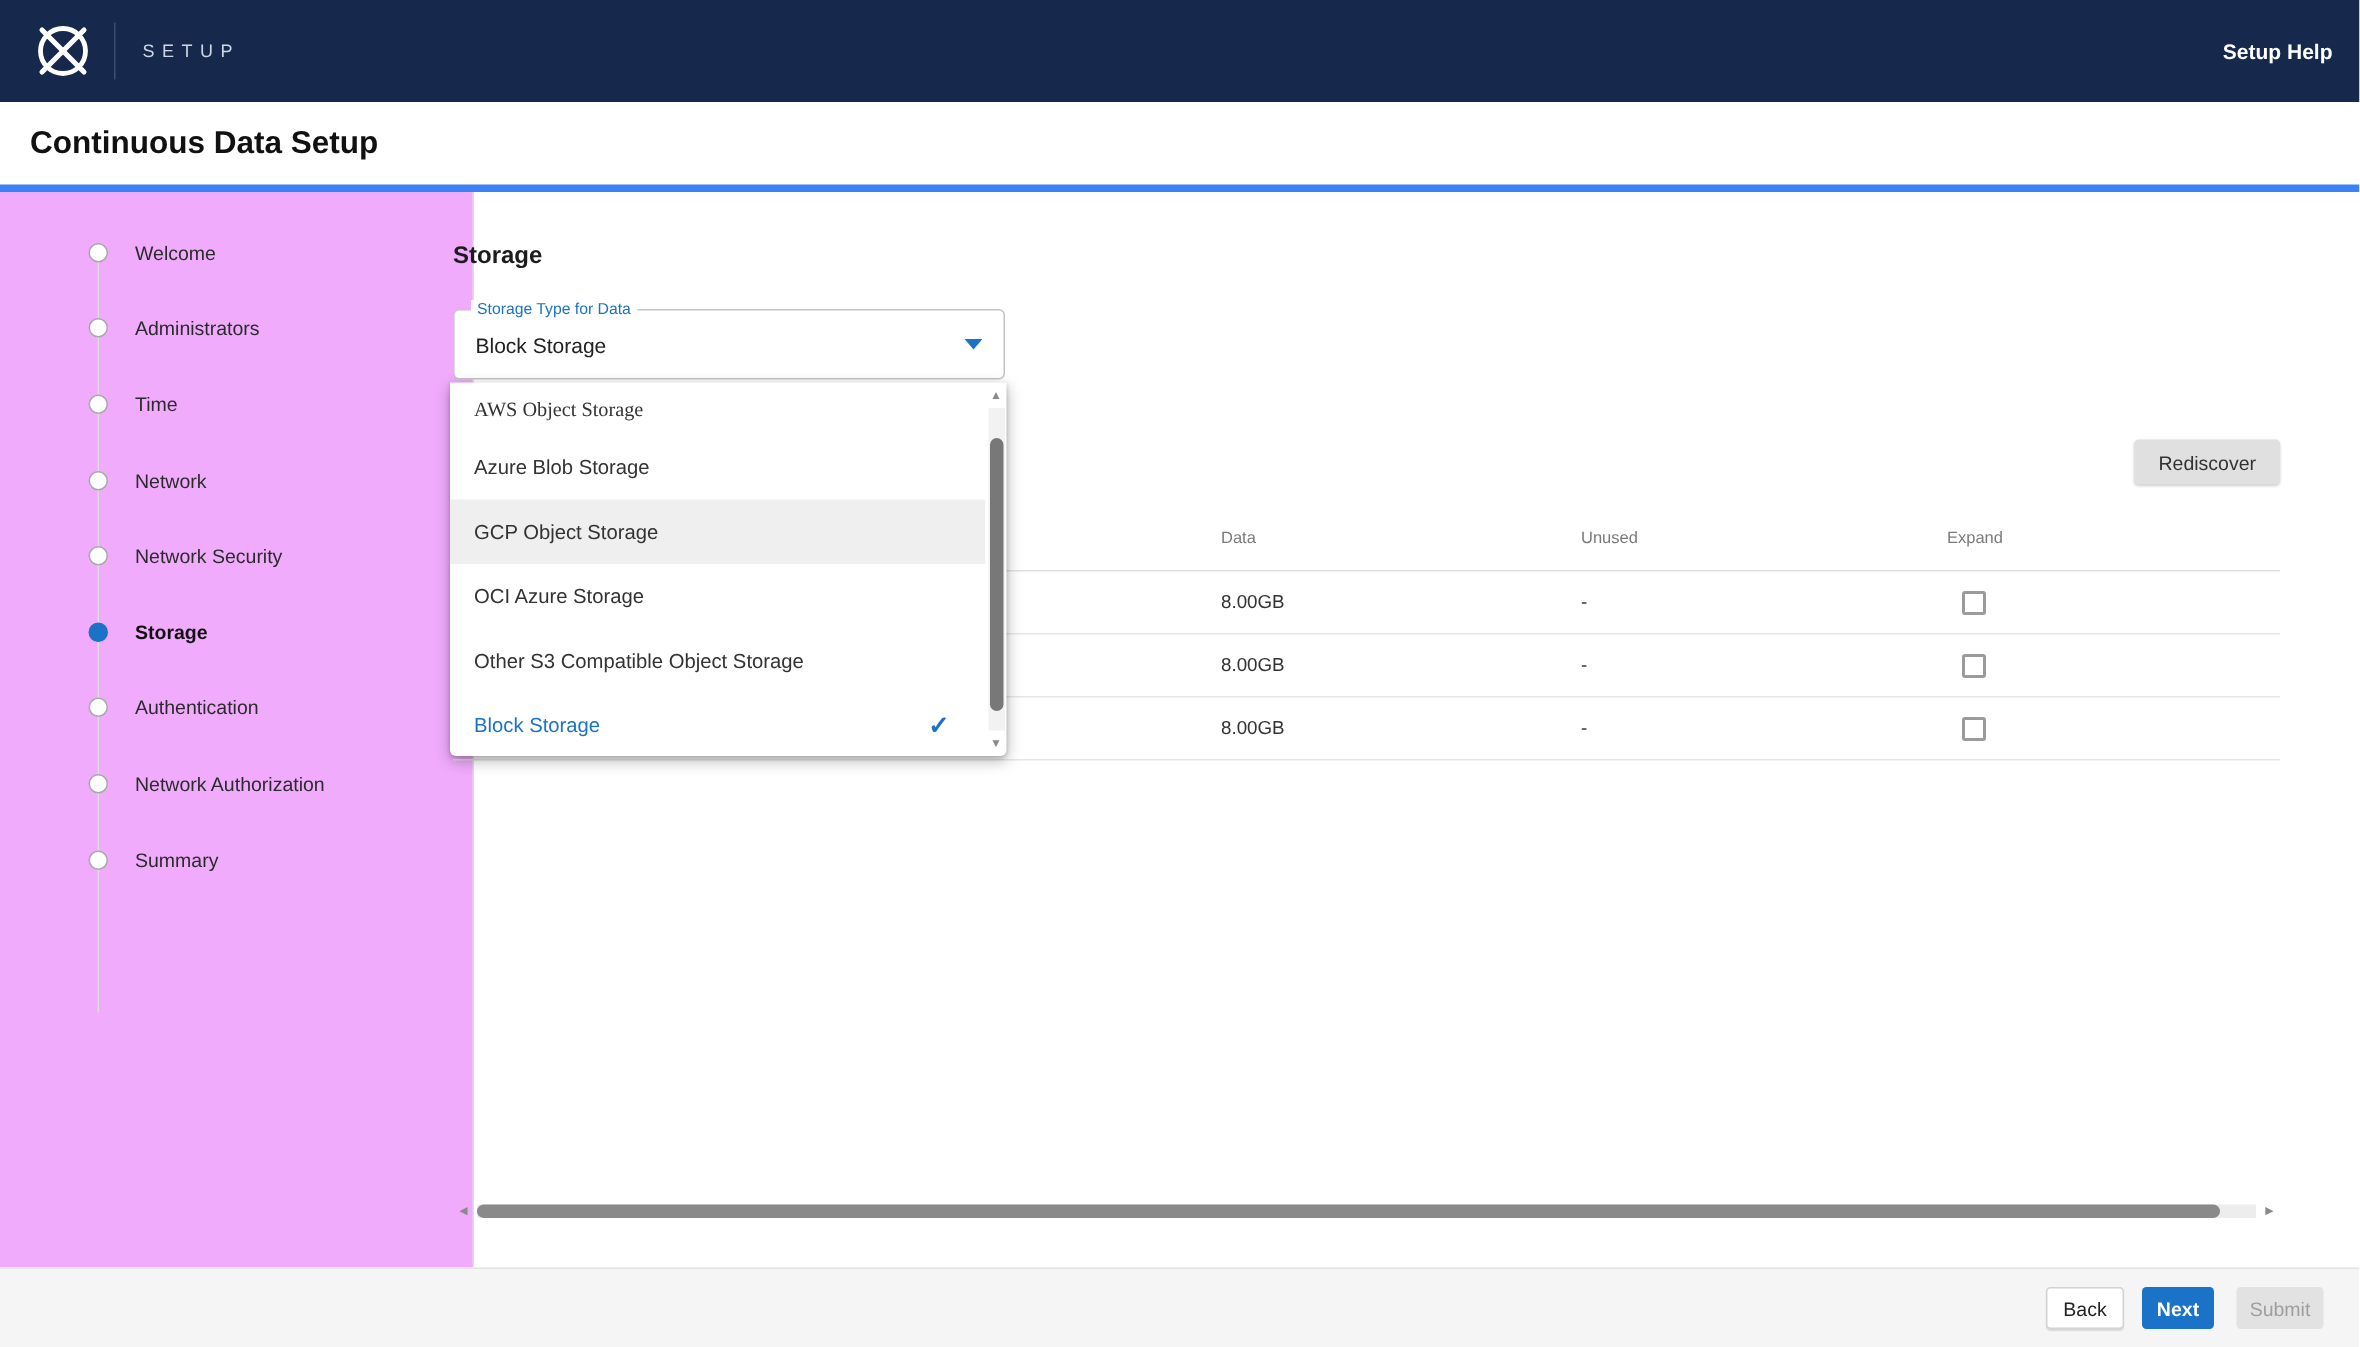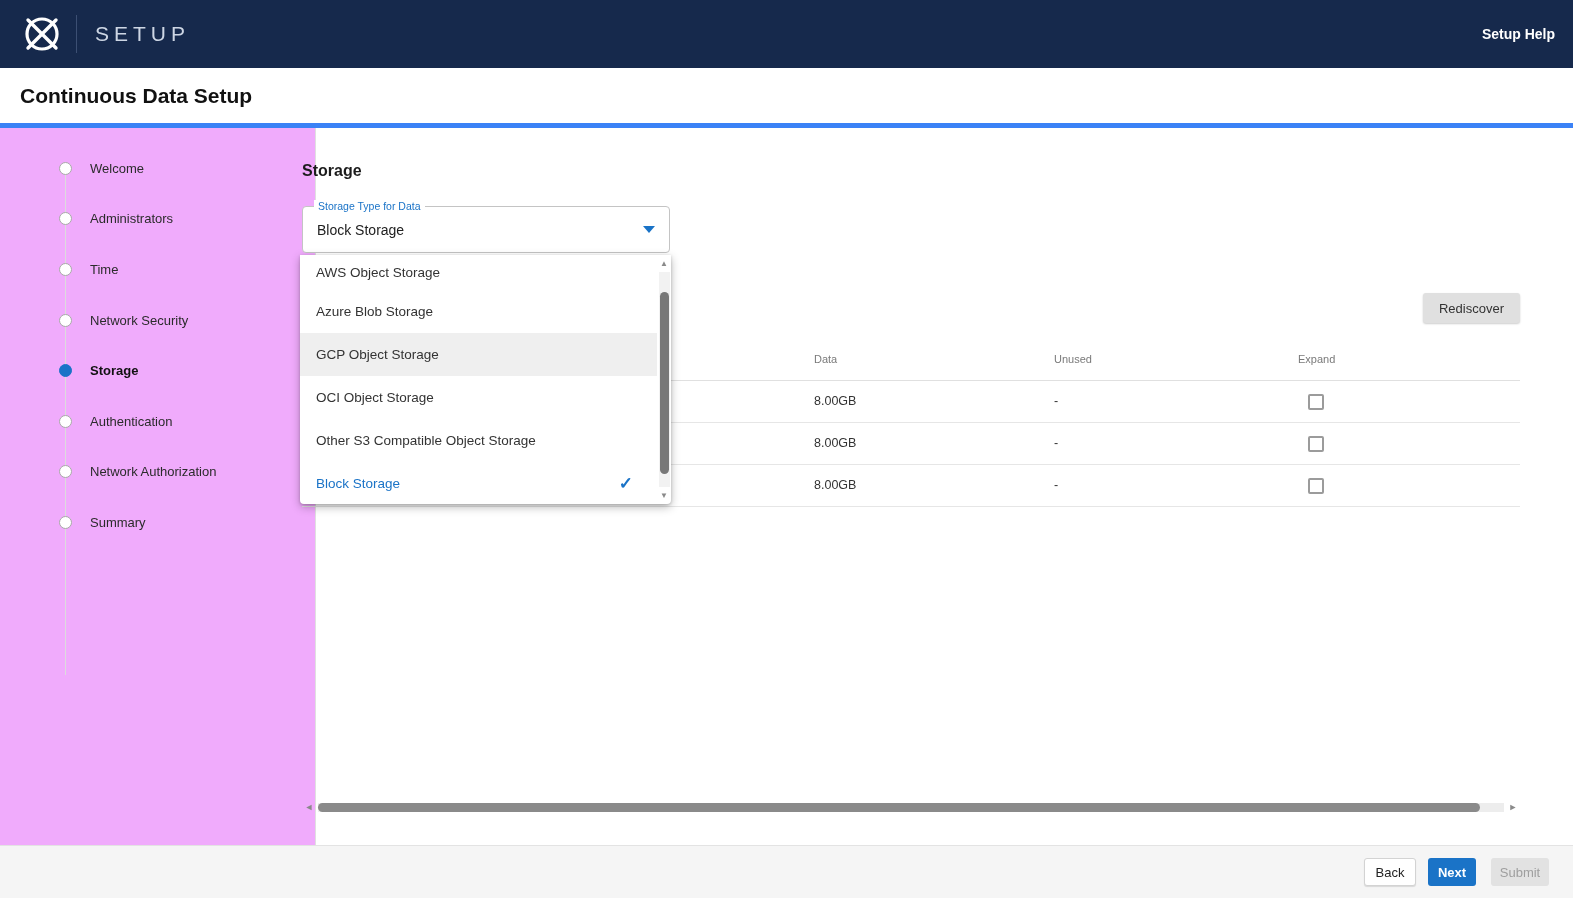--- a/index.html
+++ b/index.html
@@ -4,21 +4,21 @@
 <style>
   * { box-sizing: border-box; margin: 0; padding: 0; }
   html,body { width:1573px; height:898px; }
   body { font-family: "Liberation Sans", sans-serif; background:#fff; }
   .page { position:relative; width:1573px; height:898px; overflow:hidden; background:#fff; }
 
   
   .topbar { position:absolute; top:0; left:0; width:100%; height:68px; background:#16294c; display:flex; align-items:center; }
   .logo-wrap { margin-left:14px; width:56px; display:flex; align-items:center; justify-content:center; }
   .brand-divider { width:1px; height:38px; background:#3c4f73; margin:0 18px 0 6px; }
-  .brand-text { color:#cdd6e4; font-size:21px; letter-spacing:5px; font-weight:400; }
+  .brand-text { color:#cdd6e4; font-size:12px; letter-spacing:5px; font-weight:400; }
   .topbar-right { margin-left:auto; margin-right:18px; color:#ffffff; font-size:14px; font-weight:700; cursor:pointer; }
 
   
   .titlebar { position:absolute; top:68px; left:0; width:100%; height:60px; background:#fff; border-bottom:5px solid #3b82f6; display:flex; align-items:center; }
   .page-title { margin-left:20px; font-size:21px; font-weight:700; color:#111; }
 
   
   .sidebar { position:absolute; top:128px; left:0; width:316px; height:717px; border-right:1px solid #e0e0e0; background:#f0abfc; padding-top:15px; }
   .step-line { position:absolute; left:65px; top:41px; width:1px; height:506px; background:#dcdcdc; }
   .step { position:relative; height:50.6px; display:flex; align-items:center; cursor:pointer; }
@@ -32,21 +32,21 @@
 
   .select-field { position:absolute; left:302px; top:206px; width:368px; height:47px; border:1px solid #c4c4c4; border-radius:4px; background:#fff; display:flex; align-items:center; cursor:pointer; }
   .select-label { position:absolute; top:-7px; left:11px; background:#fff; padding:0 4px; font-size:10.5px; color:#1a73c7; }
   .select-value { margin-left:14px; font-size:14px; color:#212121; }
   .select-caret { margin-left:auto; margin-right:14px; width:0; height:0; border-left:6px solid transparent; border-right:6px solid transparent; border-top:7px solid #1a73c7; }
 
   
   .dropdown { position:absolute; left:300px; top:255px; width:371px; height:249px; background:#fff; border-radius:0 0 4px 4px; box-shadow:0 3px 10px rgba(0,0,0,0.28), 0 1px 3px rgba(0,0,0,0.18); z-index:20; }
   .dd-options { position:absolute; left:0; top:0; right:14px; bottom:0; overflow:hidden; }
   .dd-option { height:43px; display:flex; align-items:center; padding-left:16px; padding-right:10px; font-size:13.5px; color:#333; cursor:pointer; }
-  .dd-option.first { height:35px; }
+  .dd-option.first { height:35px;font-family:Liberation Serif, serif; }
   .dd-option.hover { background:#efefef; }
   .dd-option.selected { color:#1a73c7; }
   .dd-check { margin-left:auto; margin-right:14px; color:#1a73c7; font-size:17px; font-weight:700; }
   .dd-scrollbar { position:absolute; right:0; top:0; bottom:0; width:14px; display:flex; flex-direction:column; align-items:center; }
   .dd-arrow { height:17px; display:flex; align-items:center; justify-content:center; font-size:8px; color:#8a8a8a; width:100%; cursor:pointer; }
   .dd-track { position:relative; flex:1; width:11px; background:#f2f2f2; }
   .dd-thumb { position:absolute; left:1px; top:20px; width:9px; height:182px; background:#787878; border-radius:5px; cursor:grab; }
 
   
   .rediscover-btn { position:absolute; left:1423px; top:293px; width:97px; height:30px; background:#e0e0e0; border:none; border-radius:3px; font-size:13px; color:#333; font-family:"Liberation Sans",sans-serif; box-shadow:0 1px 2px rgba(0,0,0,0.2); cursor:pointer; }
@@ -109,20 +109,24 @@
     <div class="step">
       <span class="dot"></span>
       <span class="step-label">Administrators</span>
     </div>
     <div class="step">
       <span class="dot"></span>
       <span class="step-label">Time</span>
     </div>
     <div class="step">
       <span class="dot"></span>
+      <span class="step-label">Network</span>
+    </div>
+    <div class="step">
+      <span class="dot"></span>
       <span class="step-label">Network Security</span>
     </div>
     <div class="step active">
       <span class="dot"></span>
       <span class="step-label">Storage</span>
     </div>
     <div class="step">
       <span class="dot"></span>
       <span class="step-label">Authentication</span>
     </div>
@@ -174,21 +178,21 @@
       <div class="dd-option first">
         <span>AWS Object Storage</span>
       </div>
       <div class="dd-option">
         <span>Azure Blob Storage</span>
       </div>
       <div class="dd-option hover">
         <span>GCP Object Storage</span>
       </div>
       <div class="dd-option">
-        <span>OCI Object Storage</span>
+        <span>OCI Azure Storage</span>
       </div>
       <div class="dd-option">
         <span>Other S3 Compatible Object Storage</span>
       </div>
       <div class="dd-option selected">
         <span>Block Storage</span>
         <span class="dd-check">✓</span>
       </div>
     </div>
     <div class="dd-scrollbar">

